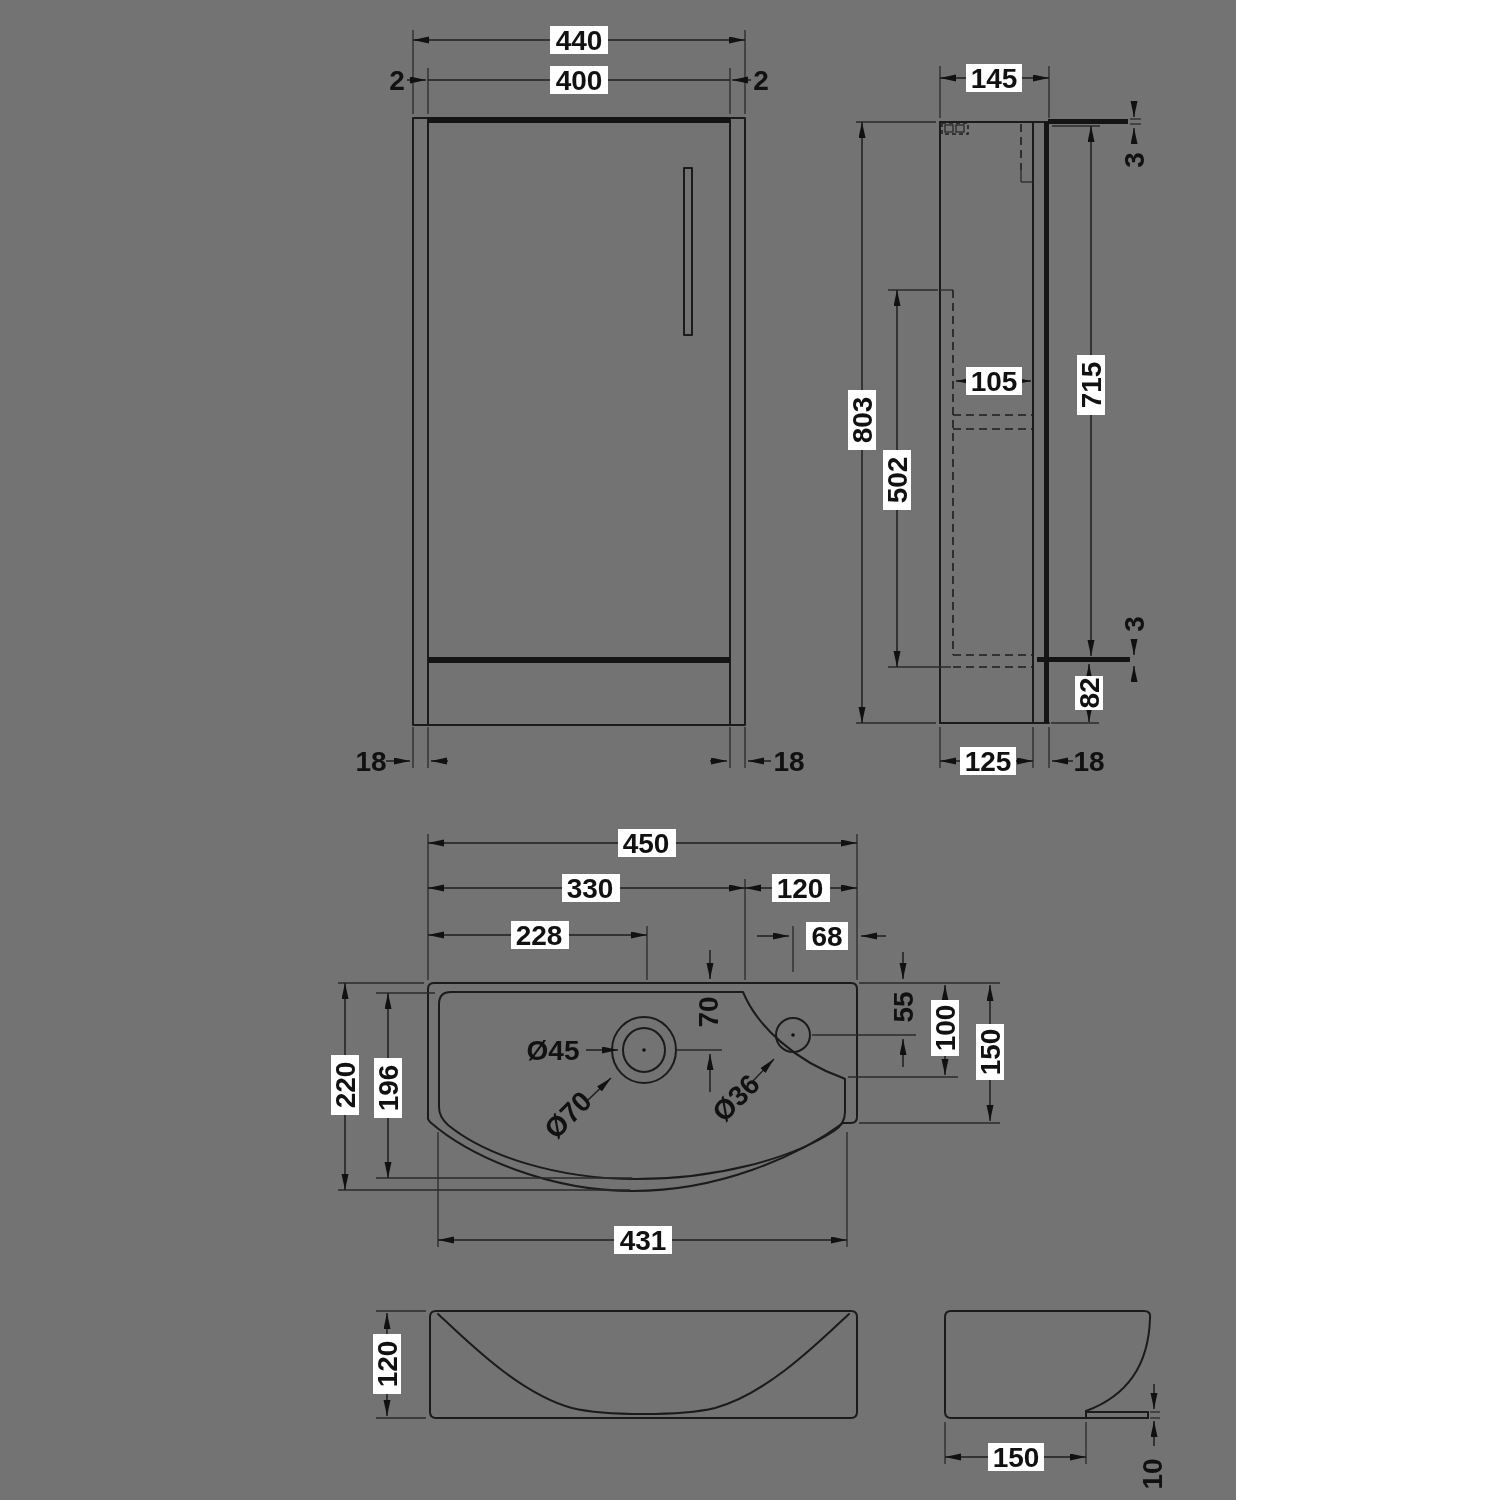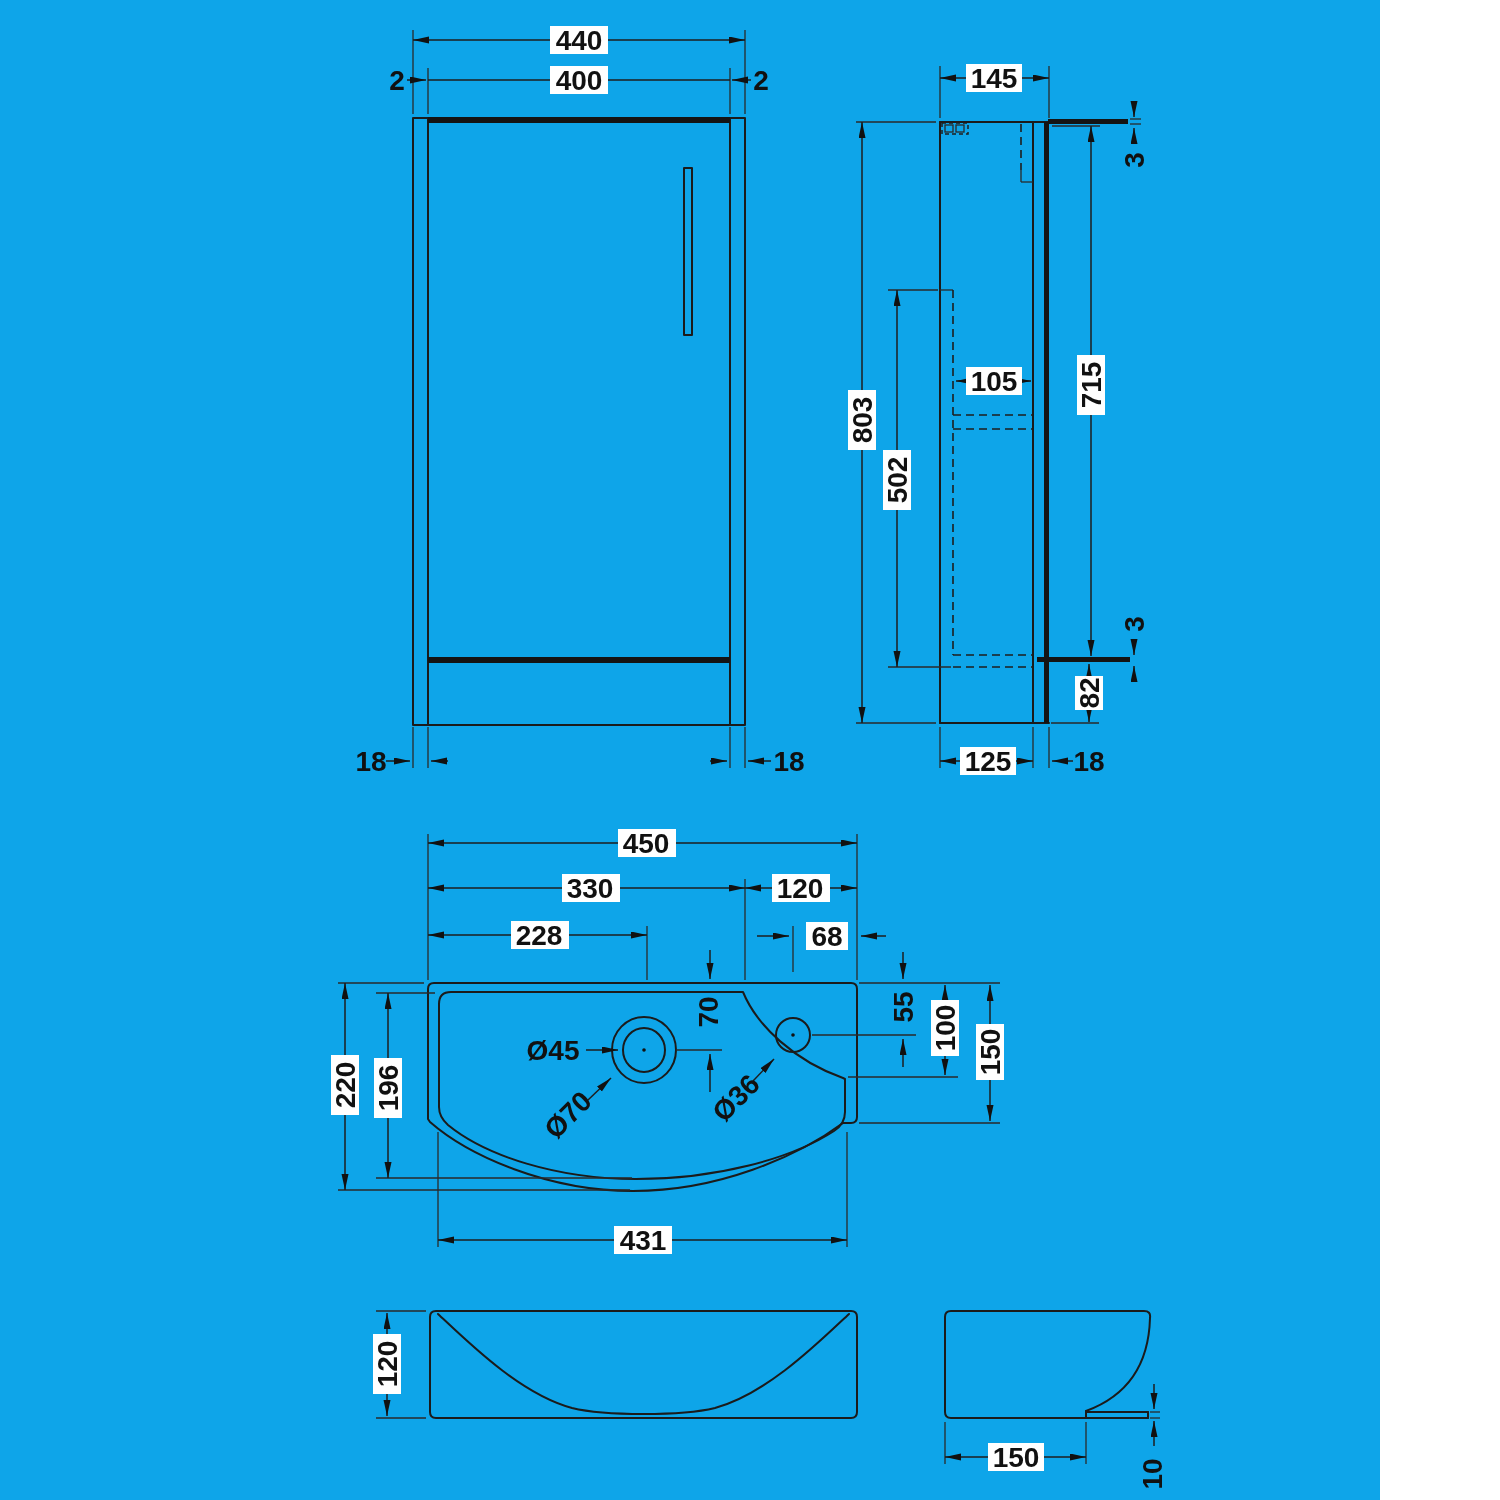--- a/index.html
+++ b/index.html
@@ -1,16 +1,16 @@
 <!DOCTYPE html>
 <html><head>
 <meta charset="utf-8">
 <style>
   html,body{margin:0;padding:0;background:#ffffff;}
-  .stage{width:1380px;height:1500px;position:relative;background:#0ea5e9;}
+  .stage{width:1236px;height:1500px;position:relative;background:#737373;}
   svg{display:block;}
   .outline{stroke:#1b1b1b;stroke-width:2;fill:none;stroke-linejoin:round;stroke-linecap:round;}
   .thick{fill:#141414;stroke:none;}
   .thin{stroke:#2a2a2a;stroke-width:1.3;fill:none;}
   .dimline{stroke:#1e1e1e;stroke-width:1.5;fill:none;}
   .dashed{stroke:#1e1e1e;stroke-width:1.6;fill:none;stroke-dasharray:8 5;}
   .dash2{stroke:#1e1e1e;stroke-width:1.5;fill:none;stroke-dasharray:4 3;}
   .lblbg{fill:#ffffff;stroke:none;}
   text.dim{font-family:"Liberation Sans","DejaVu Sans",sans-serif;font-weight:bold;font-size:28px;fill:#111;text-anchor:middle;}
 </style>

